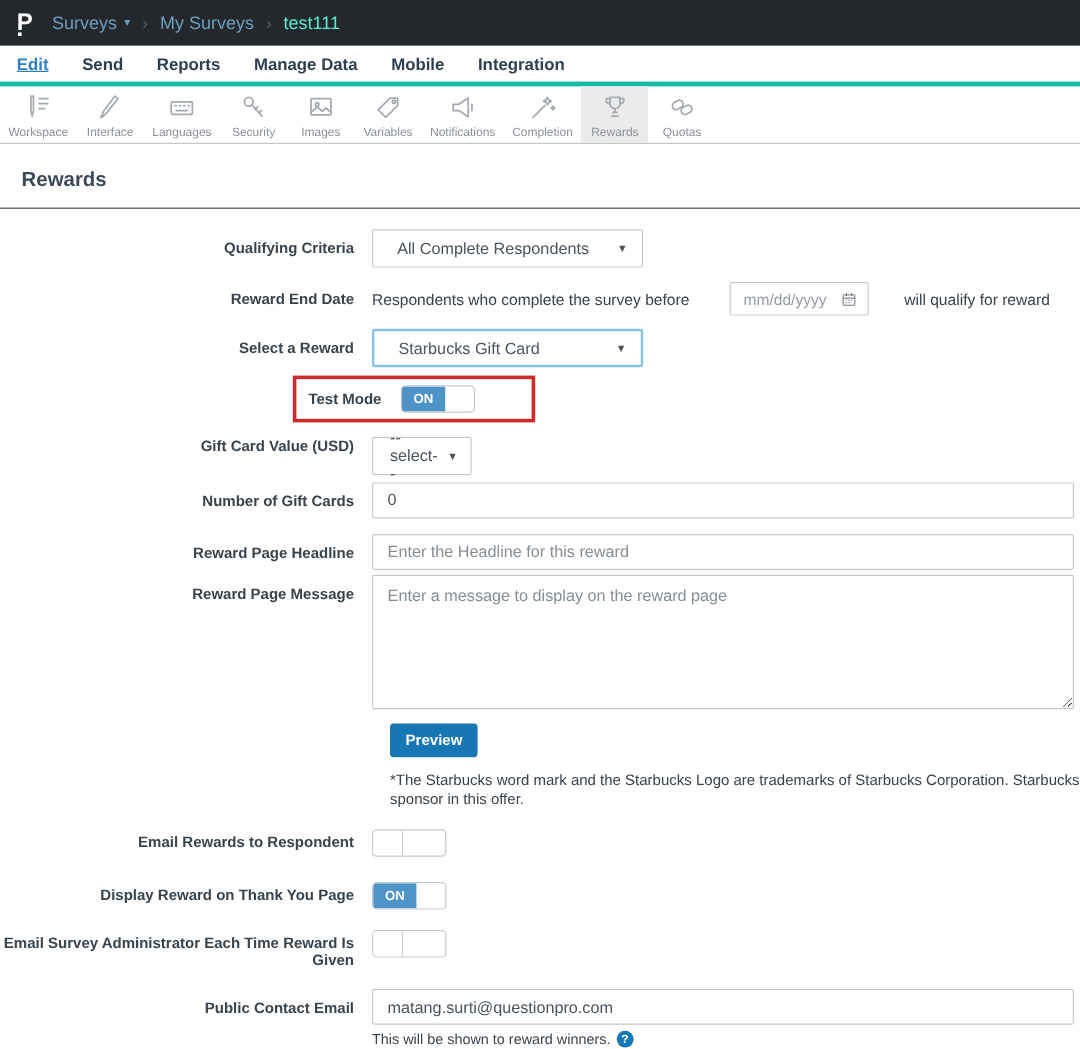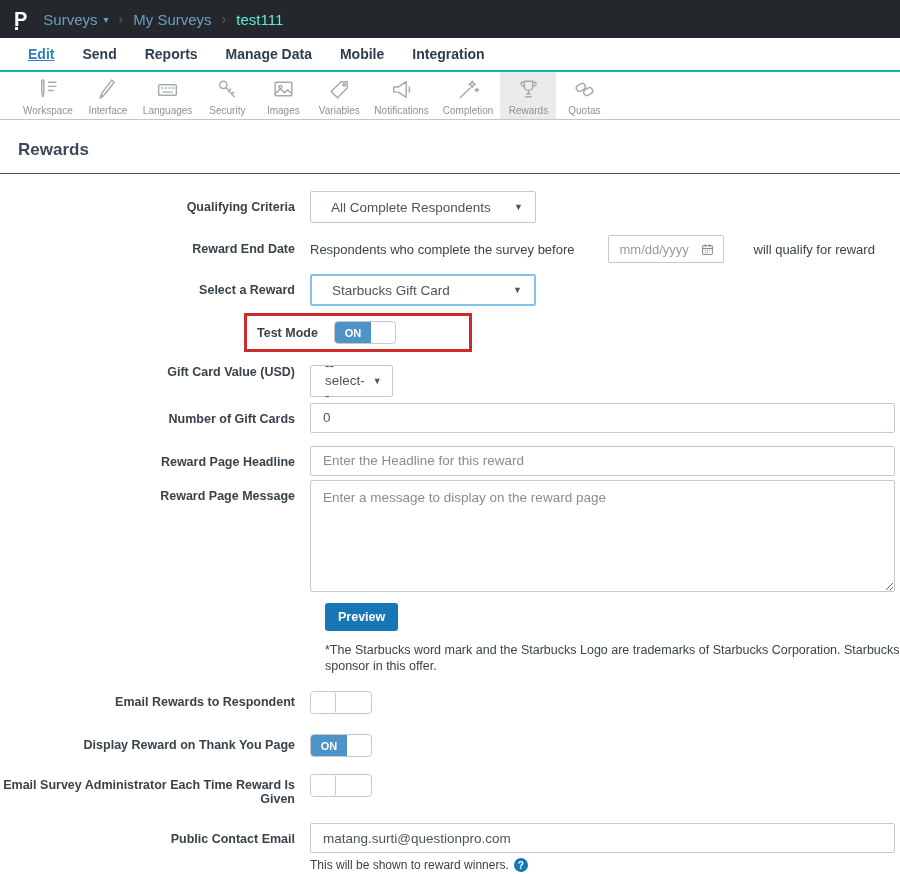--- a/index.html
+++ b/index.html
@@ -10,27 +10,27 @@
   .topbar { height:38px; background:#24282c; display:flex; align-items:center; padding-left:14px; }
   .logo { color:#fff; font-size:20px; font-weight:bold; margin-right:16px; position:relative; line-height:1; }
   .logo::after { content:""; position:absolute; left:1px; bottom:-1px; width:3px; height:3px; background:#fff; }
   .crumbs { display:flex; align-items:center; gap:10px; font-size:15px; }
   .crumb.link { color:#6b9fc0; cursor:pointer; display:inline-flex; align-items:center; gap:6px; }
   .crumb.current { color:#5eead4; }
   .caret { font-size:10px; color:#6b9fc0; }
   .sep { color:#5a6168; font-size:14px; }
 
   
-  .tabs { height:34px; display:flex; align-items:center; gap:28px; padding-left:28px;
-    border-bottom:2px solid #14b8a6; }
+  .tabs { height:34px; display:flex; align-items:center; gap:28px; padding-left:14px;
+    border-bottom:4px solid #14b8a6; }
   .tab { font-size:14px; font-weight:bold; color:#2c3e50; cursor:pointer; text-decoration:none; }
   .tab.active { color:#2d7fc1; text-decoration:underline; }
 
   
-  .toolbar { height:48px; display:flex; align-items:stretch; padding-left:16px;
+  .toolbar { height:48px; display:flex; align-items:stretch; 
     border-bottom:1px solid #c6c6c6; }
   .titem { display:flex; flex-direction:column; align-items:center; justify-content:flex-end;
     padding:4px 7px 3px; cursor:pointer; min-width:56px; }
   .titem.active { background:#ebebeb; }
   .titem svg { width:25px; height:25px; stroke:#a4aab1; fill:none; stroke-width:1.4;
     stroke-linecap:round; stroke-linejoin:round; }
   .tlabel { font-size:10px; color:#8b9198; margin-top:3px; white-space:nowrap; }
 
   
   .page-title { font-size:17px; font-weight:bold; color:#3d4a59; margin:20px 0 13px 18px; }
@@ -66,21 +66,21 @@
     display:inline-flex; overflow:hidden; cursor:pointer; background:#fff;
     font-size:11px; font-weight:bold;gap:38px; }
   .toggle .seg { display:flex; align-items:center; justify-content:center; }
   .toggle .knob { background:#fff; border-radius:3px; }
   .toggle.on .seg { order:0; flex:0 0 36px; background:#4e93c8; color:#fff; }
   .toggle.on .knob { order:1; flex:1; border-left:1px solid #c6c9cc; }
   .toggle.off .knob { order:0; flex:0 0 25px; border-right:1px solid #c6c9cc; }
   .toggle.off .seg { order:1; flex:1; background:#e9e9e9; color:#4a545e; }
 
   .red-box { display:inline-flex; align-items:center; border:3px solid #cc2b2b;
-    padding:5px 73px 5px 10px; margin-left:244px; }
+    padding:5px 47px 5px 10px; margin-left:244px; }
   .red-box .rb-label { font-size:12.5px; font-weight:bold; color:#39434c; margin-right:16px; }
 
   .btn { display:inline-block; background:#1677b4; color:#fff; font-weight:bold;
     font-size:12.5px; border:none; border-radius:3px; padding:7px 13px; cursor:pointer;
     font-family:"Liberation Sans", sans-serif; }
 
   .disclaimer { margin-left:325px; margin-top:11px; width:660px; font-size:12.5px;
     color:#39434c; line-height:1.35; }
 
   .help-line { margin-top:5px; font-size:12px; color:#39434c; display:flex; align-items:center; gap:5px; }

